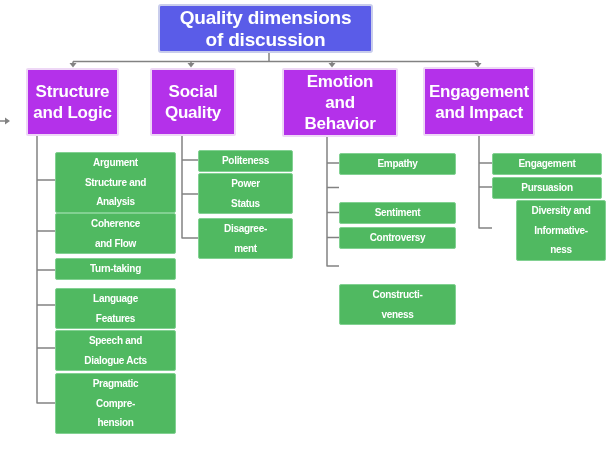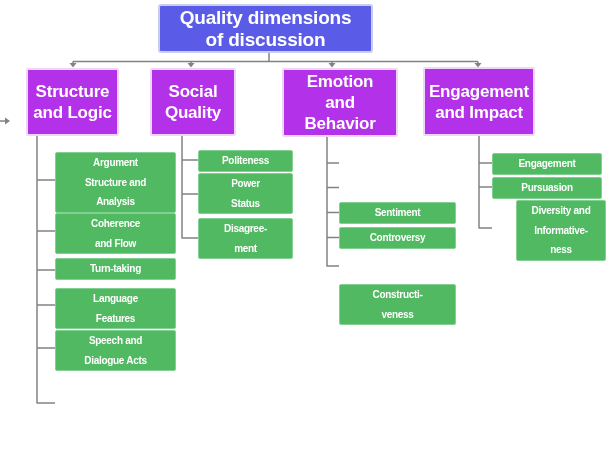--- a/index.html
+++ b/index.html
@@ -73,27 +73,31 @@
   <div class="node leaf" style="left:55px;top:152px;width:121px;">Argument
 Structure and
 Analysis</div>
   <div class="node leaf" style="left:55px;top:213px;width:121px;">Coherence
 and Flow</div>
   <div class="node leaf" style="left:55px;top:258px;width:121px;">Turn-taking</div>
   <div class="node leaf" style="left:55px;top:288px;width:121px;">Language
 Features</div>
   <div class="node leaf" style="left:55px;top:330px;width:121px;">Speech and
 Dialogue Acts</div>
+  <div class="node leaf" style="left:55px;top:373px;width:121px;">Pragmatic
+Compre-
+hension</div>
 
   <div class="node leaf" style="left:198px;top:150px;width:95px;">Politeness</div>
   <div class="node leaf" style="left:198px;top:173px;width:95px;">Power
 Status</div>
   <div class="node leaf" style="left:198px;top:218px;width:95px;">Disagree-
 ment</div>
 
+  <div class="node leaf" style="left:339px;top:153px;width:117px;">Empathy</div>
   <div class="node leaf" style="left:339px;top:202px;width:117px;">Sentiment</div>
   <div class="node leaf" style="left:339px;top:227px;width:117px;">Controversy</div>
   <div class="node leaf" style="left:339px;top:252px;width:117px;margin-top:32px;">Constructi-
 veness</div>
 
   <div class="node leaf" style="left:492px;top:153px;width:110px;">Engagement</div>
   <div class="node leaf" style="left:492px;top:177px;width:110px;">Pursuasion</div>
   <div class="node leaf" style="left:516px;top:200px;width:90px;">Diversity and
 Informative-
 ness</div>

